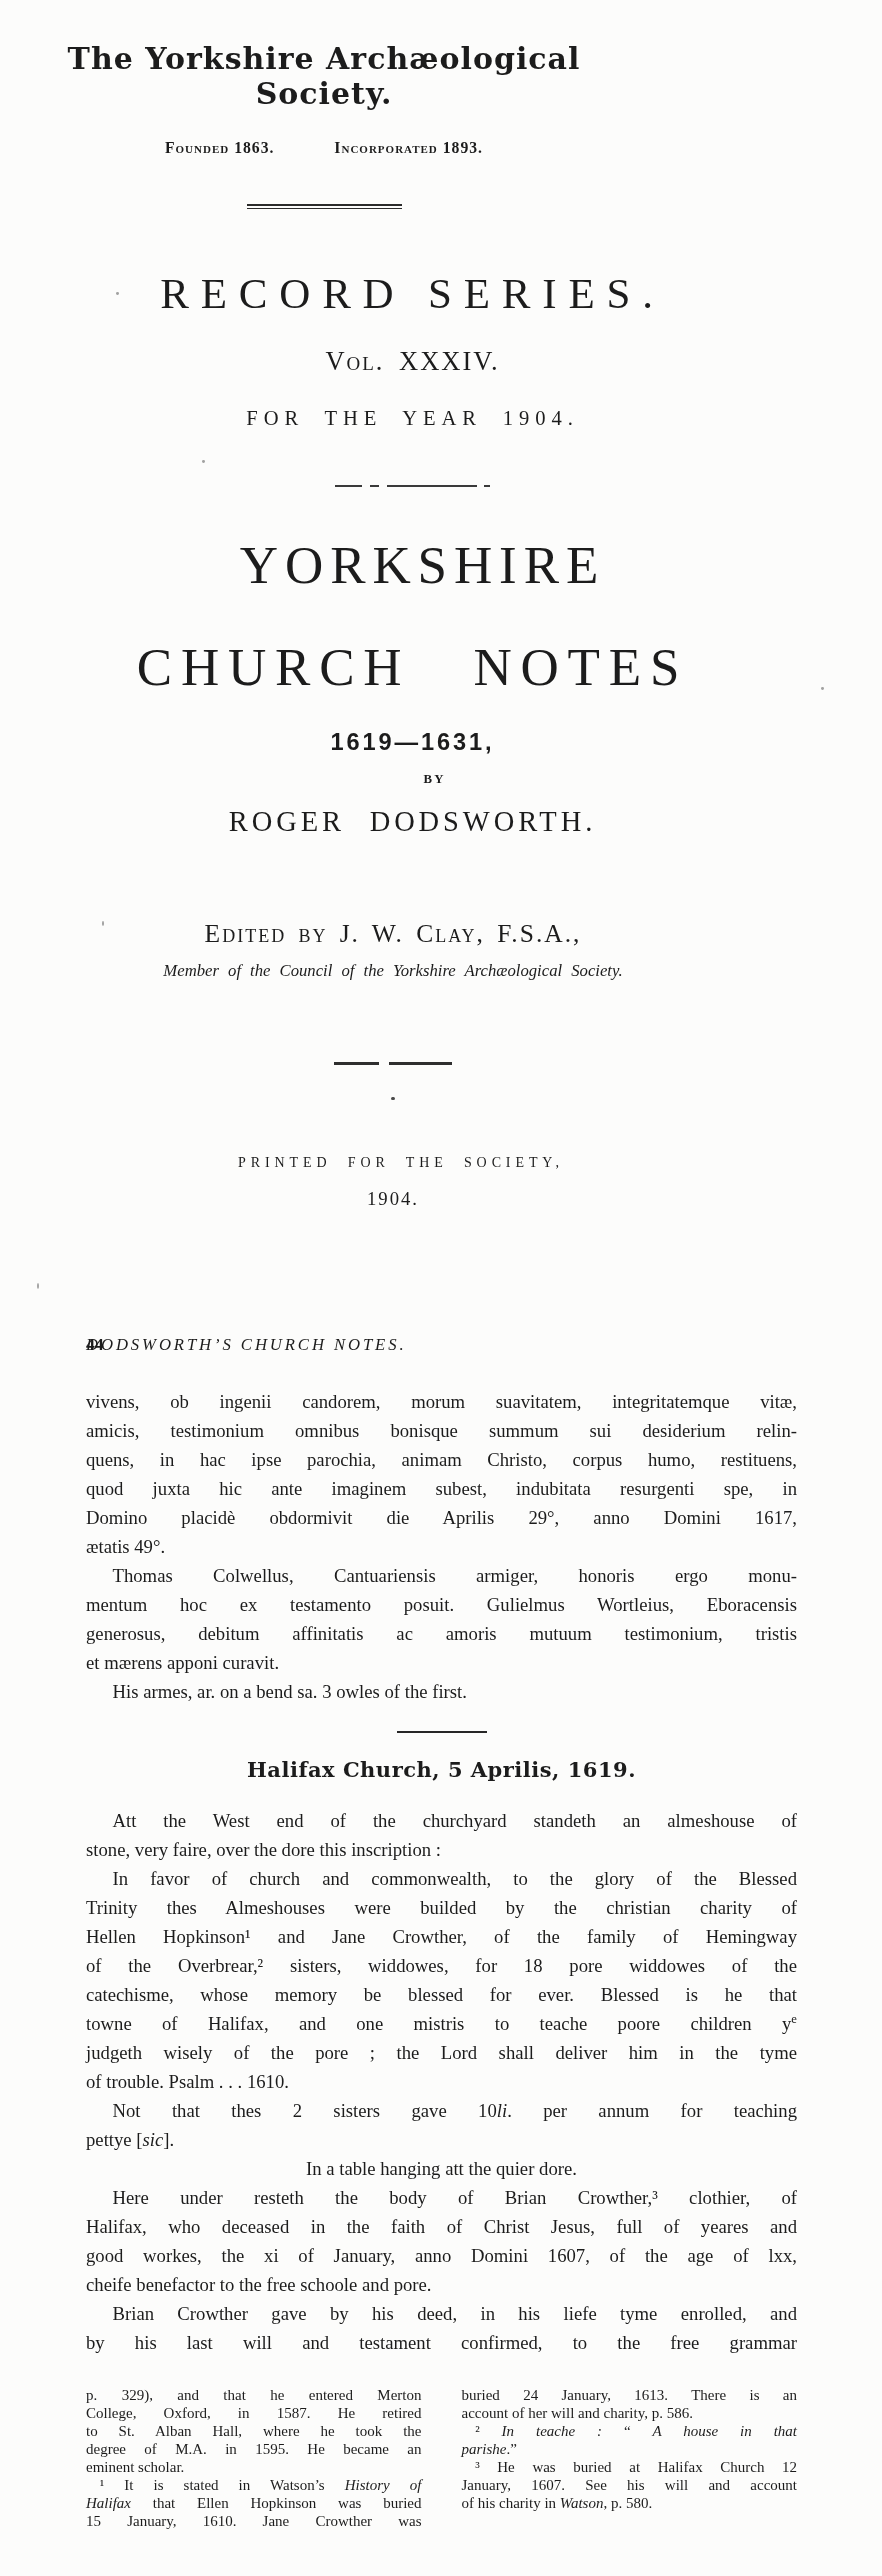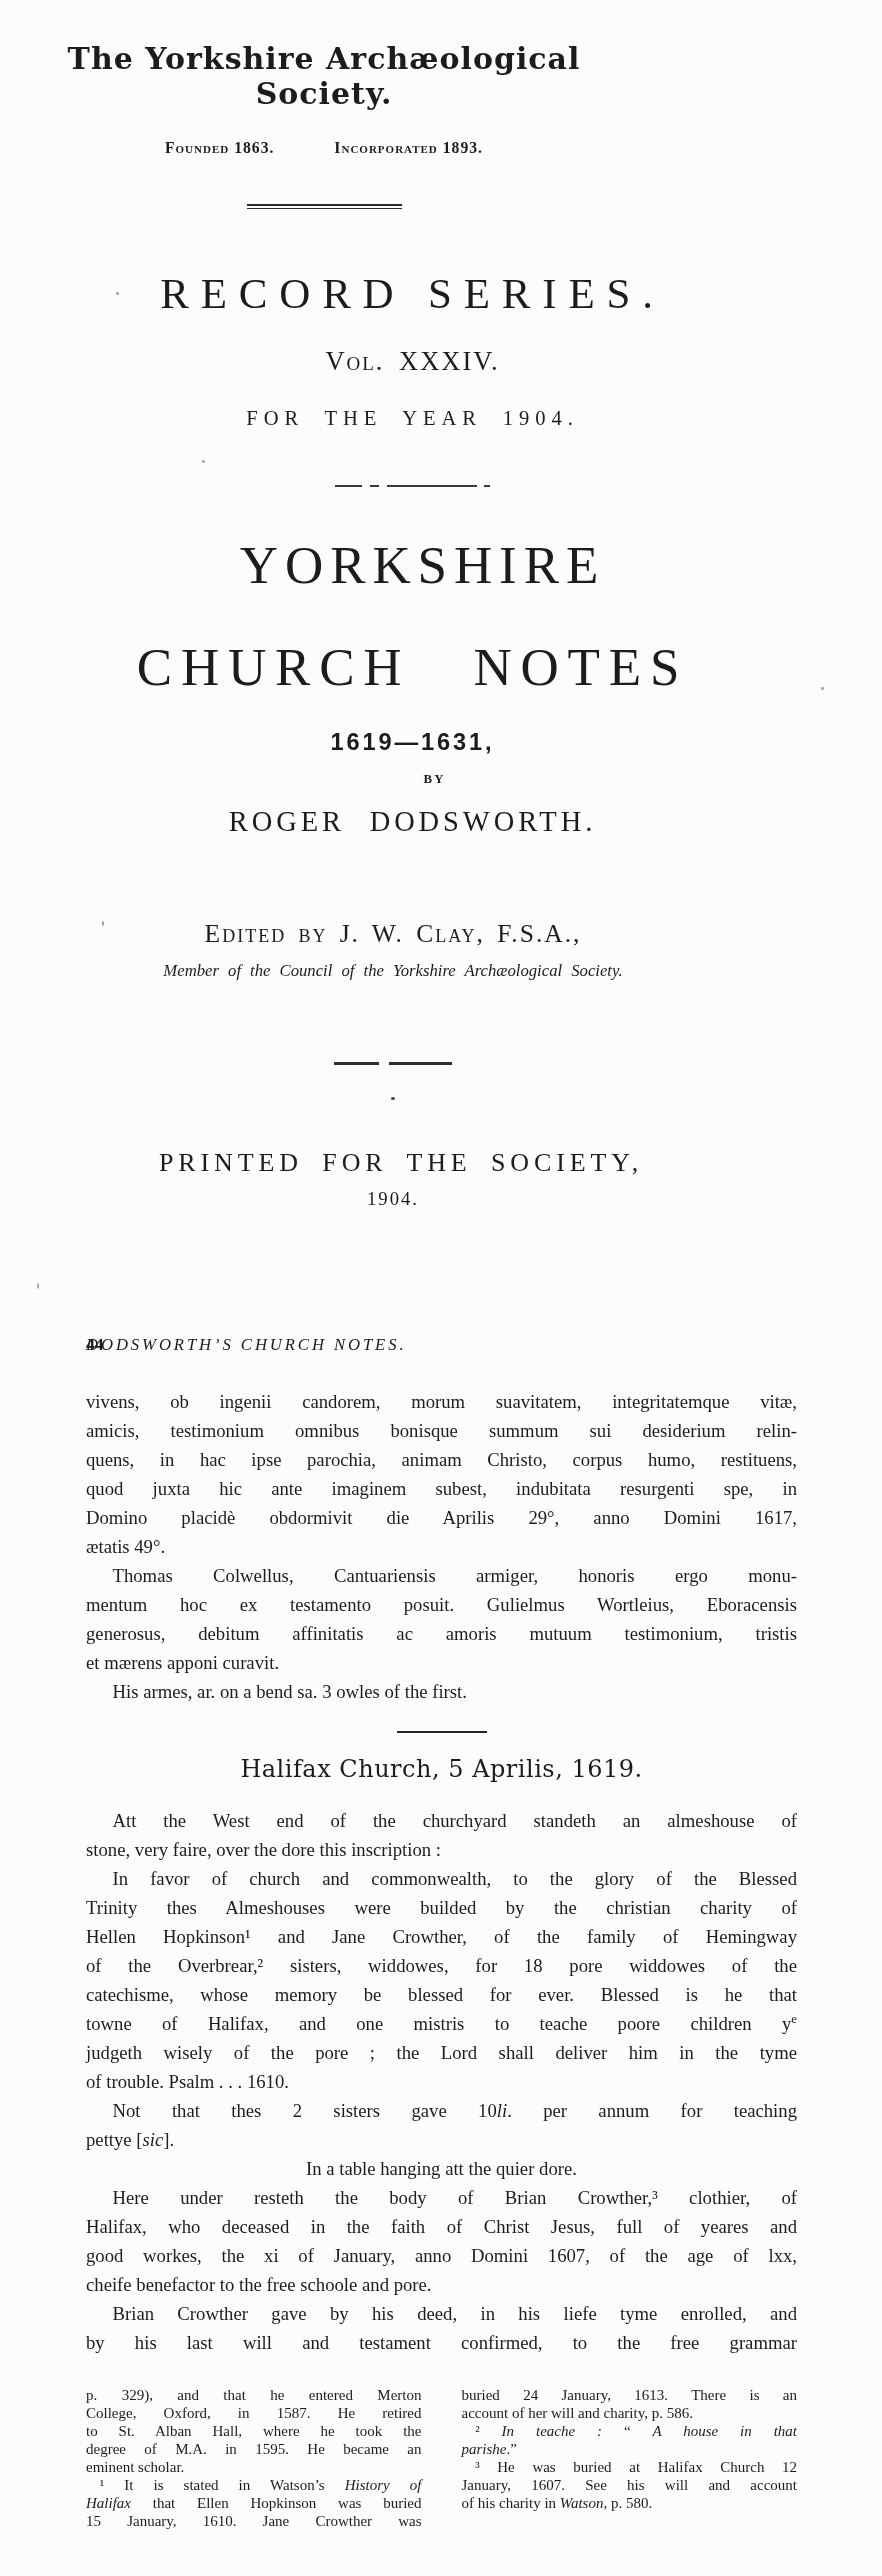--- a/index.html
+++ b/index.html
@@ -45,35 +45,35 @@
   
   .editor-block{position:absolute;top:919px;left:0;width:786px;text-align:center;}
   .editor-line{font-size:25.5px;font-variant:small-caps;letter-spacing:2px;word-spacing:3.9px;}
   .member-line{margin-top:11.8px;font-size:16.7px;font-style:italic;word-spacing:4.9px;}
 
   .imprint-block{position:absolute;top:1053px;left:0;width:786px;text-align:center;}
   .broken-rule span{display:inline-block;background:#2e2e2e;height:2.9px;
     vertical-align:middle;margin:0 4.9px;}
   .lone-dot{width:3.9px;height:3.9px;border-radius:50%;background:#4a4a4a;
     margin:25.5px auto 0;}
-  .printed-line{margin-top:51px;font-size:26px;letter-spacing:4.9px;word-spacing:7.9px;line-height:24.6px;margin-left:16px;}
+  .printed-line{margin-top:51px;font-size:14px;letter-spacing:4.9px;word-spacing:7.9px;line-height:24.6px;margin-left:16px;}
   .imprint-year{margin-top:11.8px;font-size:18.7px;letter-spacing:2px;}
 
   
   .content-page{position:absolute;top:1334px;left:86px;width:711px;}
   .running-header{position:relative;font-size:16.7px;letter-spacing:2.9px;line-height:21.6px;}
   .page-number{position:absolute;left:0;top:0;font-weight:bold;font-size:17.7px;letter-spacing:0;}
   .header-title{padding-right:29.5px;font-style:italic;}
   .page-body{margin-top:31px;font-size:18.7px;line-height:29px;}
   .tline{text-align:justify;text-align-last:justify;}
   .tline.last{text-align-last:left;}
   .page-body .para.indent .tline:first-child{text-indent:26.5px;}
   .rule-short{width:90px;border-top:2.9px solid #262626;margin:25.5px auto 21.6px;}
-  .section-heading{font-family:"DejaVu Serif",serif;font-weight:normal;
-    font-size:24px;text-align:center;margin:0 0 21.6px;line-height:29.5px;letter-spacing:0.5px;}
+  .section-heading{font-family:"DejaVu Serif",serif;font-weight:bold;
+    font-size:21px;text-align:center;margin:0 0 21.6px;line-height:29.5px;letter-spacing:0.5px;}
   .centered-line{text-align:center;text-align-last:center;}
 
   .footnotes{margin-top:29.5px;display:flex;gap:40px;
     font-size:15px;line-height:18px;}
   .fn-col{width:341px;}
   .fn-col .para.indent .tline:first-child{text-indent:13.7px;}
 
   sup{font-size:68%;line-height:0;vertical-align:super;}
 
   

